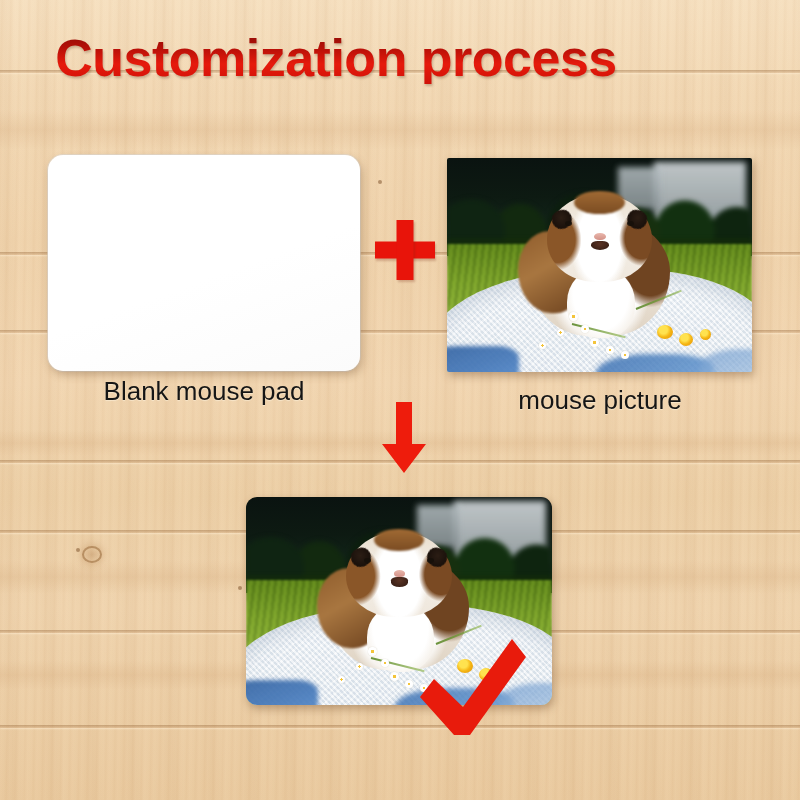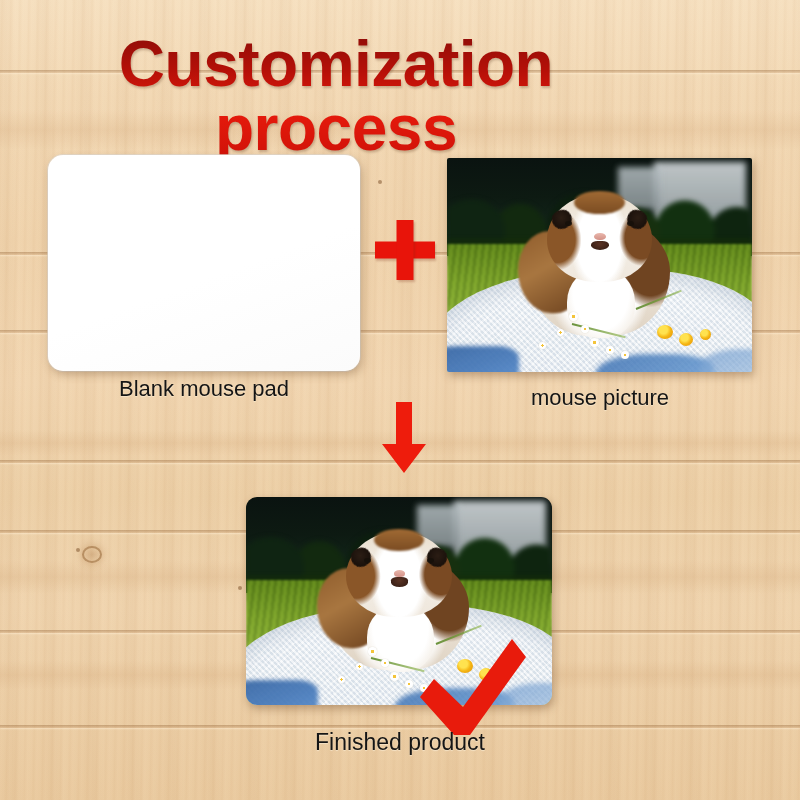--- a/index.html
+++ b/index.html
@@ -48,21 +48,21 @@
     background:radial-gradient(ellipse at 50% 50%, rgba(175,125,75,0.35), rgba(210,165,115,0.10));
   }
   .speck {
     position:absolute; width:4px; height:4px; border-radius:50%;
     background:rgba(130,88,48,0.55);
   }
 
   
   .title {
     position:absolute; left:0; width:672px; text-align:center;
-    font-size:64px; font-weight:700; letter-spacing:-0.5px;
+    font-size:52px; font-weight:700; letter-spacing:-0.5px;
     line-height:1;
     background:linear-gradient(180deg,#8d0d08 0%,#b51008 30%,#e61a0c 62%,#cf1208 100%);
     -webkit-background-clip:text; background-clip:text;
     color:transparent; -webkit-text-fill-color:transparent;
     filter:drop-shadow(1px 2px 1px rgba(90,50,25,0.28));
   }
 
   
   .pad-blank {
     position:absolute; border-radius:15px;
@@ -237,21 +237,21 @@
   }
   .plus .h { left:0; top:50%; width:100%; height:17px; transform:translateY(-50%); }
   .plus .v { top:0; left:50%; width:17px; height:100%; transform:translateX(-50%); }
 
   .arrow-down { position:absolute; }
   .check { position:absolute; }
 
   
   .cap {
     position:absolute; text-align:center;
-    color:#151515; font-size:22px; line-height:1;
+    color:#151515; font-size:26px; line-height:1;
     font-family:"Liberation Sans", sans-serif;
     text-shadow:0 1px 1px rgba(255,245,225,0.55);
   }
 </style>
 </head>
 <body>
 
 <div id="stage">
 
   <div class="wood"></div>
@@ -375,15 +375,14 @@
       <div class="dandy" style="left:69%;top:78%;width:16px;height:14px"></div>
       <div class="dandy" style="left:76%;top:82%;width:14px;height:13px"></div>
       <div class="dandy" style="left:83%;top:80%;width:11px;height:11px"></div>
     </div>
   </div>
 
   <svg class="check" style="left:418px;top:635px" width="110" height="105" viewBox="0 0 110 105">
     <path d="M94 4 L108 22 L52 100 L36 100 L2 62 L16 44 L45 72 Z" fill="#e81b0c"></path>
   </svg>
 
-  <div class="cap" style="left:200px;top:731px;width:400px;font-size:23px">Finished product</div>
 
 </div>
 
 </body></html>

